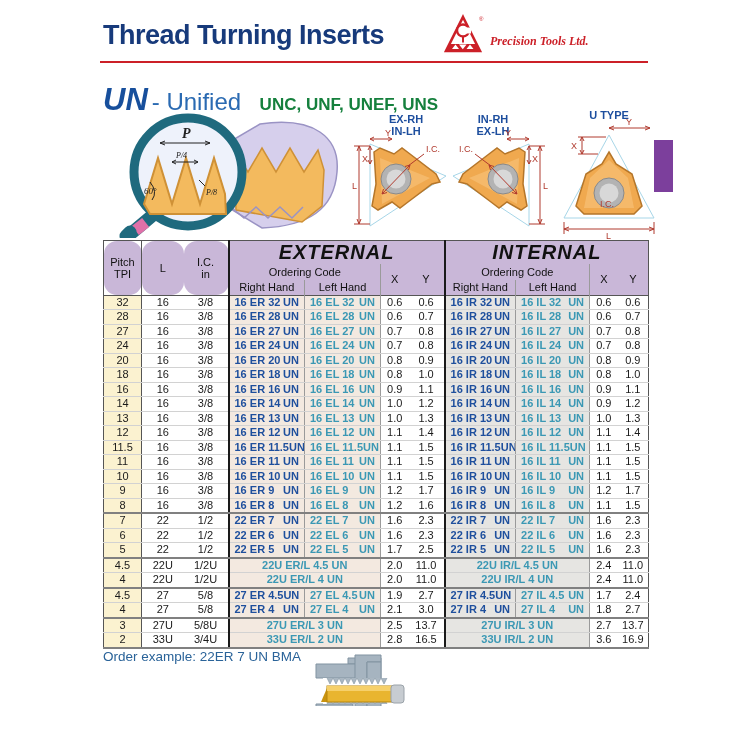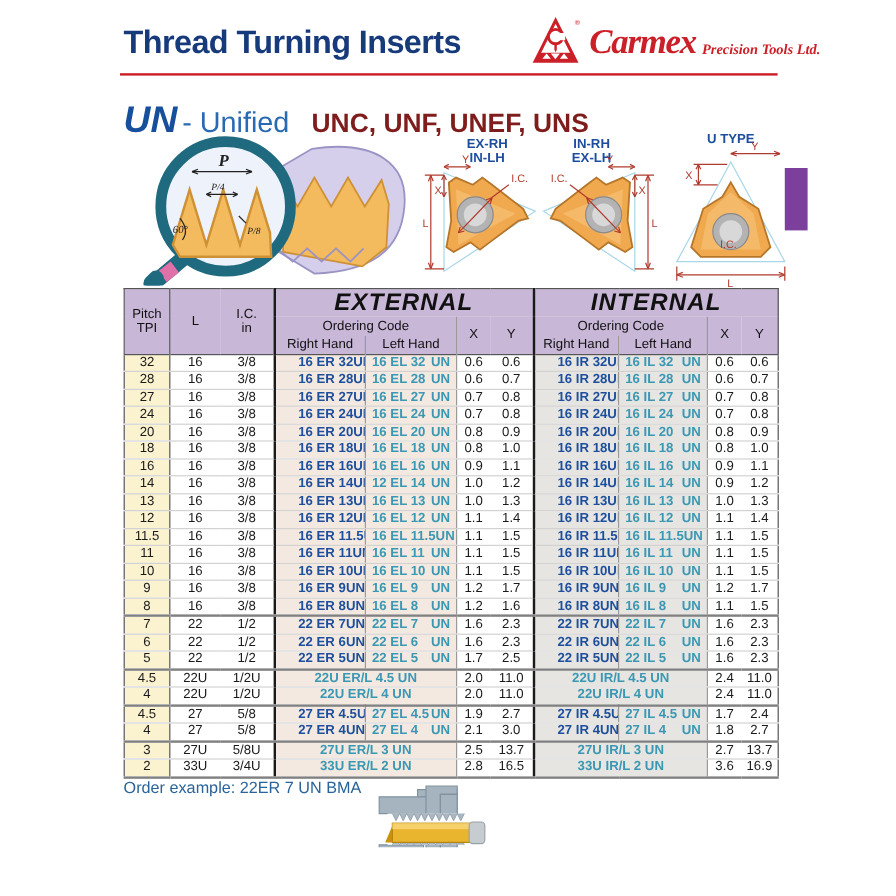--- a/index.html
+++ b/index.html
@@ -14,50 +14,50 @@
   .brand-name { font-family:"Liberation Serif", serif; font-style:italic; font-weight:bold;
                 font-size:29px; color:#cc2028; margin-left:6px; letter-spacing:-1px; }
   .brand-suffix { font-family:"Liberation Serif", serif; font-style:italic; font-weight:bold;
                   font-size:12px; color:#cc2028; margin-left:5px; margin-top:12px; }
   .header-rule { position:absolute; left:100px; top:61px; width:548px; height:2px; background:#cc2028; }
 
   
   .section-head { position:absolute; left:103px; top:82px; white-space:nowrap; }
   .series { font-size:31px; font-weight:bold; font-style:italic; color:#174f9c; }
   .series-suffix { font-size:24px; color:#2a6ab2; margin-left:4px; }
-  .subtypes { font-size:22px; font-weight:bold; color:#7f1d1d; margin-left:14px; }
+  .subtypes { font-size:17px; font-weight:bold; color:#15803d; margin-left:14px; }
 
   
   .dia { position:absolute; }
   #magnifier { left:110px; top:110px; }
   #insert-ex { left:350px; top:112px; }
   #insert-in { left:447px; top:112px; }
   #utype     { left:554px; top:108px; }
   .side-tab { position:absolute; left:654px; top:140px; width:19px; height:52px; background:#7c3f9c; }
 
   
   table.spec { position:absolute; left:103px; top:240px; width:545px;
                border-collapse:collapse; table-layout:fixed; font-size:11px; color:#1a1a1a;
                border:1px solid #555; }
   thead th { background:#c9b7d8; font-weight:normal; color:#111; text-align:center; }
   th.sec { font-size:20px; font-weight:bold; font-style:italic; height:22px; letter-spacing:1px; }
   th.oc { font-size:11px; height:16px; }
   th.hand { font-size:11px; height:15px; }
-  th.hdr { font-size:11px; line-height:12px; }
+  th.hdr { font-size:11px; line-height:12px;border-radius:13px; }
   thead { border-bottom:1px solid #555; }
   tbody td { text-align:center; height:13.5px; line-height:13.5px; border-bottom:1px solid #d2d2d2;
              overflow:hidden; white-space:nowrap; }
   tr.group-end td { border-bottom:2px solid #808080; }
   .bl-strong { border-left:2px solid #1a1a1a; }
   .bl-thin { border-left:1px solid #9a9a9a; }
   .bl-mid { border-left:1px solid #555; }
   td.c-pitch { background:#fbf2d0; }
   td.code-ext { background:#f3e9e0; font-weight:bold; }
   td.code-int { background:#e6e5e2; font-weight:bold; }
-  .rh { color:#1e4f9d;padding-left:14px; }
+  .rh { color:#1e4f9d; }
   .lh { color:#3b98b4; }
   td.merged { color:#3b98b4; }
   .code-wrap { display:flex; justify-content:space-between; padding:0 5px; }
 
   .order-example { position:absolute; left:103px; top:649px; font-size:13.5px; font-weight:normal;
                    color:#2a6399; }
   #holder { position:absolute; left:293px; top:648px; }
 
   .dim-label { fill:#b03a2e; font-size:9px; font-family:"Liberation Sans", sans-serif; }
   .dia-title { fill:#1d4e9e; font-size:11px; font-weight:bold; font-family:"Liberation Sans", sans-serif; }
@@ -72,21 +72,20 @@
   <div class="logo">
     <svg width="42" height="44" viewBox="0 0 42 44">
       <path d="M20 4 L37 38 H3 Z" fill="#fff" stroke="#cc2028" stroke-width="2.6"></path>
       <path d="M6.6 31 H33.4 L36.4 37 H3.6 Z" fill="#cc2028"></path>
       <path d="M9 36 l3.5-4.5 3.5 4.5 Z M16 31.5 l3.8 4.8 3.8-4.8 Z M23.5 36 l3.5-4.5 3.5 4.5 Z" fill="#fff"></path>
       <circle cx="20" cy="17.5" r="6" fill="#fff" stroke="#cc2028" stroke-width="2.4"></circle>
       <rect x="22" y="14.5" width="6" height="6" fill="#fff"></rect>
       <path d="M19 23.5 h2 v5 l-1 2 -1 -2 Z" fill="#cc2028"></path>
       <text x="36" y="8" font-size="6" fill="#cc2028">®</text>
     </svg>
-    <span class="brand-name">Carmex</span>
     <span class="brand-suffix">Precision Tools Ltd.</span>
   </div>
   <div class="header-rule"></div>
 
   <div class="section-head">
     <span class="series">UN</span><span class="series-suffix">- Unified</span>
     <span class="subtypes">UNC, UNF, UNEF, UNS</span>
   </div>
 
   <svg id="magnifier" class="dia" width="238" height="128" viewBox="0 0 238 128">
@@ -475,21 +474,21 @@
           <td class="c-l bl-mid">16</td>
           <td class="c-ic">3/8</td>
           <td class="code-ext rh bl-strong">
             <div class="code-wrap">
               <span>16 ER 14</span>
               <span>UN</span>
             </div>
           </td>
           <td class="code-ext lh bl-thin">
             <div class="code-wrap">
-              <span>12 EL 14</span>
+              <span>16 EL 14</span>
               <span>UN</span>
             </div>
           </td>
           <td class="xy bl-thin">1.0</td>
           <td class="xy">1.2</td>
           <td class="code-int rh bl-strong">
             <div class="code-wrap">
               <span>16 IR 14</span>
               <span>UN</span>
             </div>

